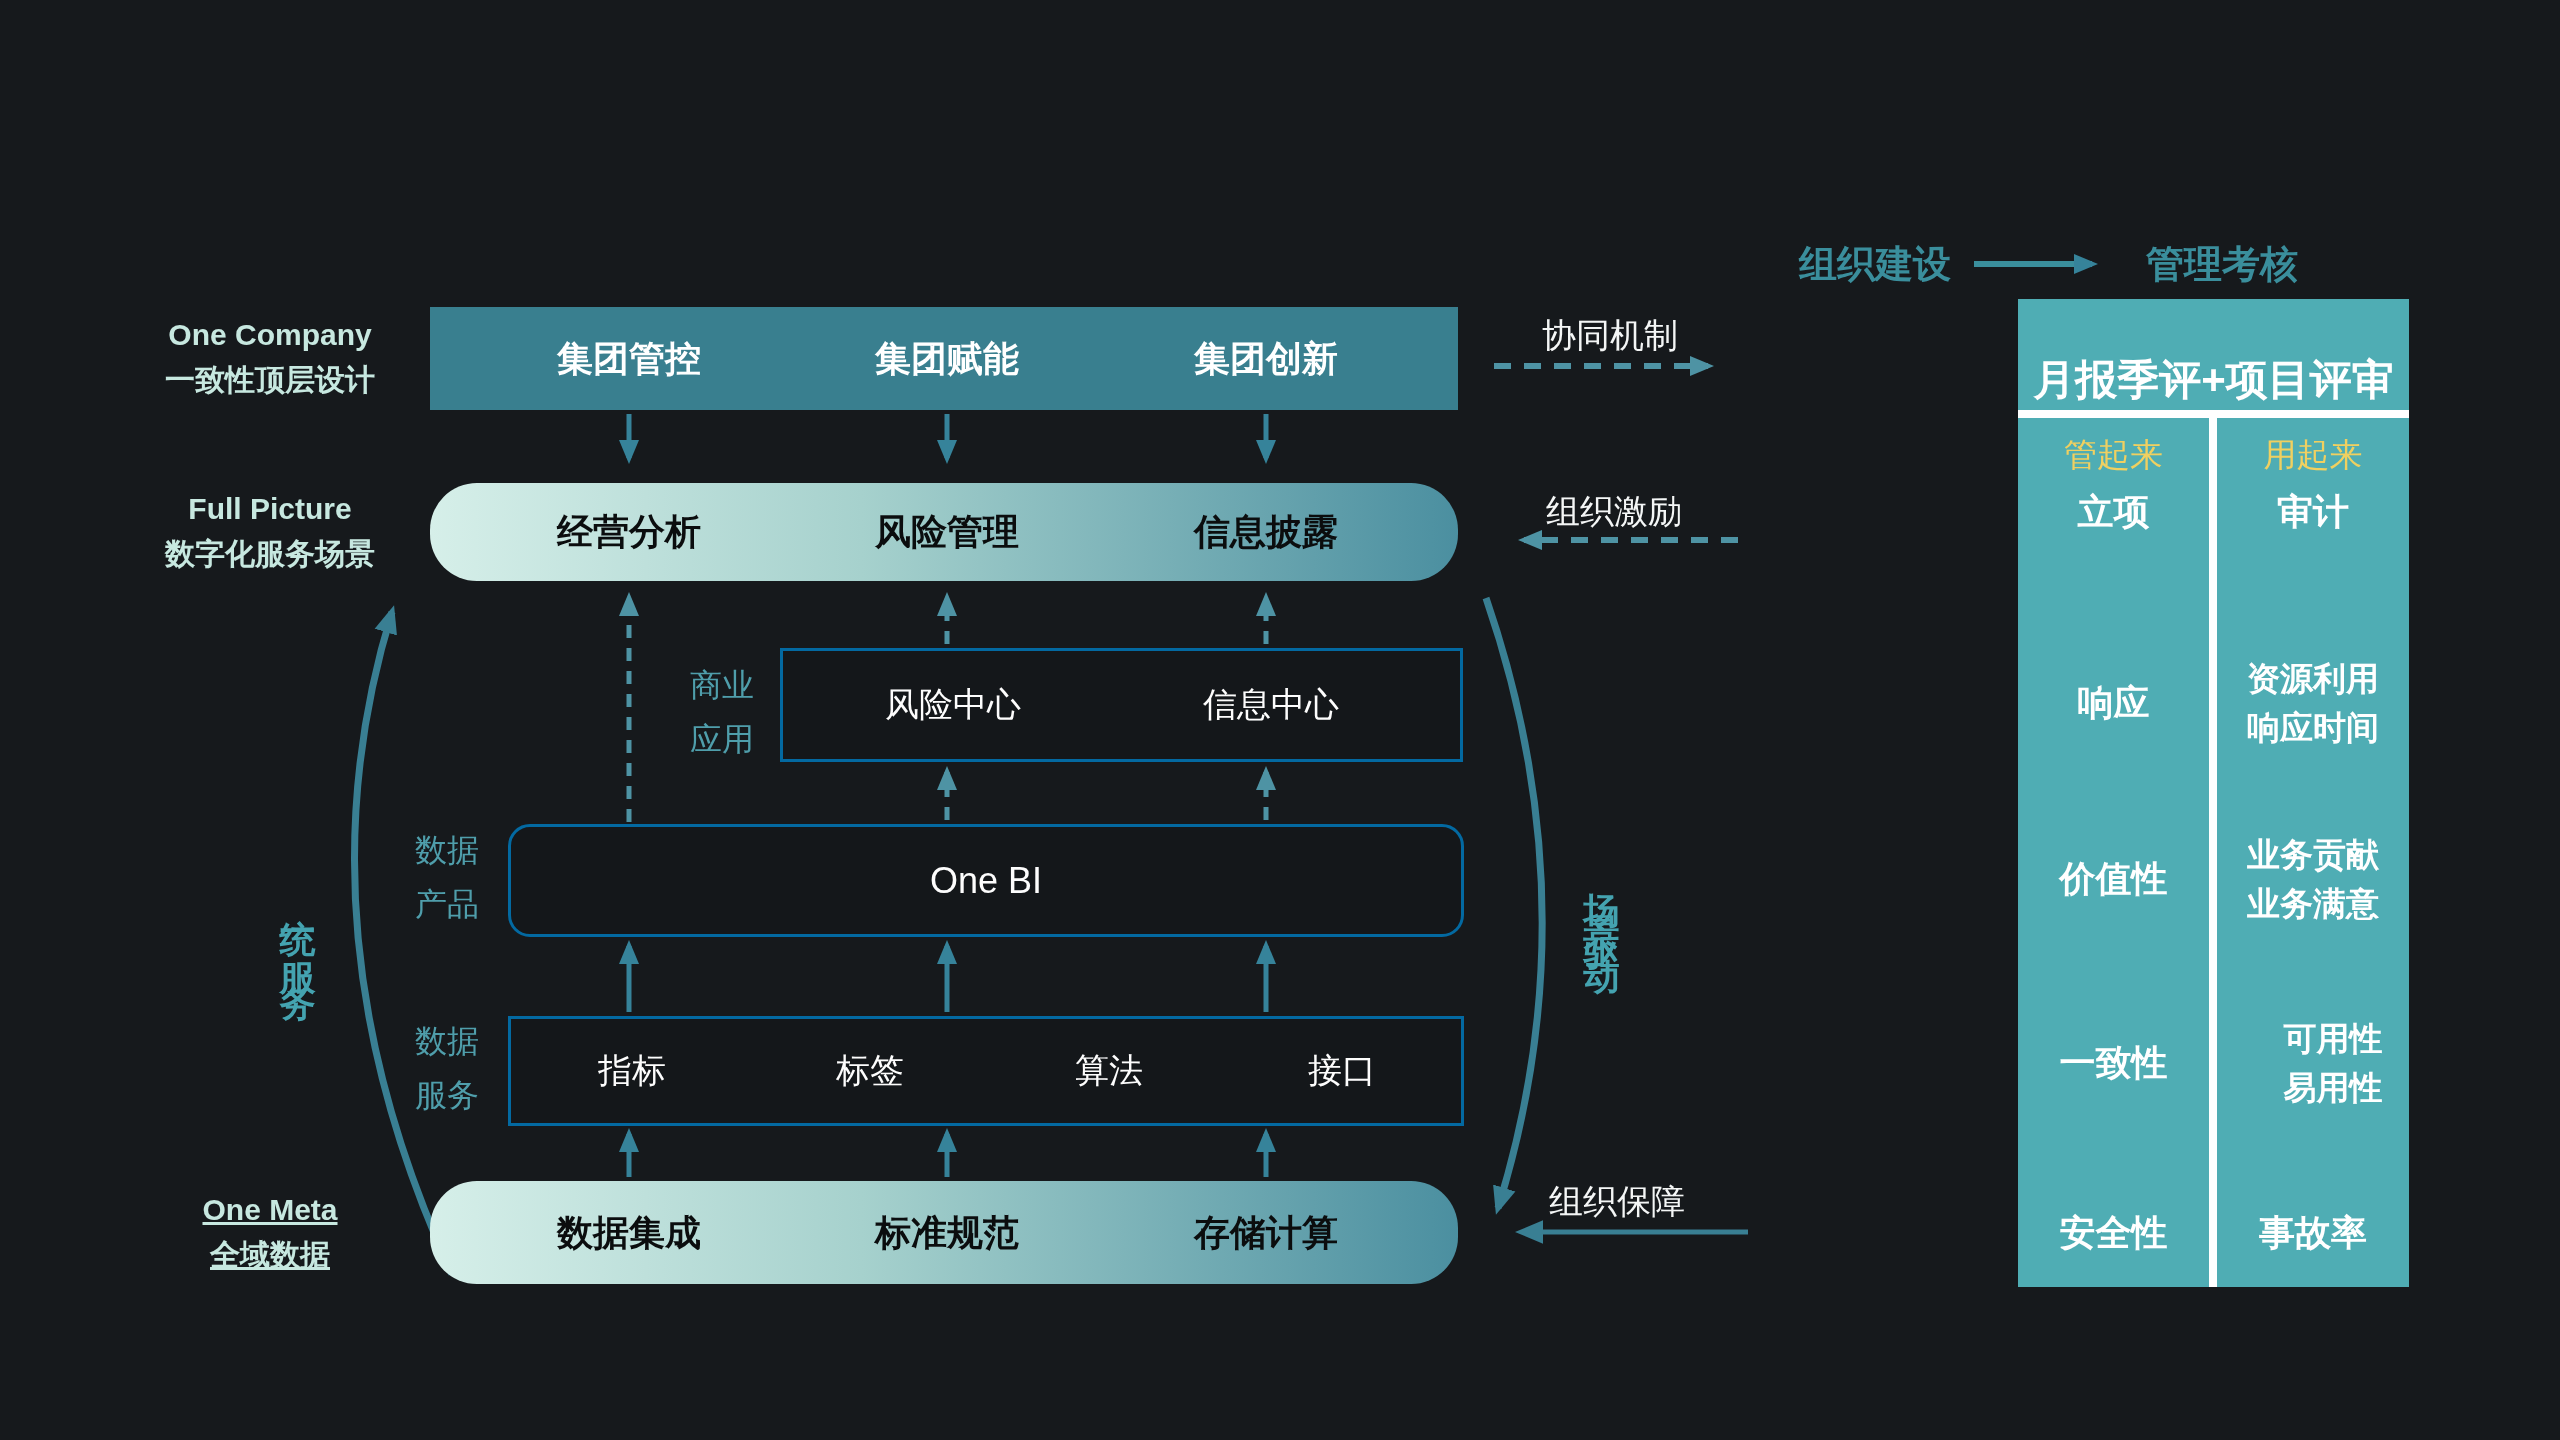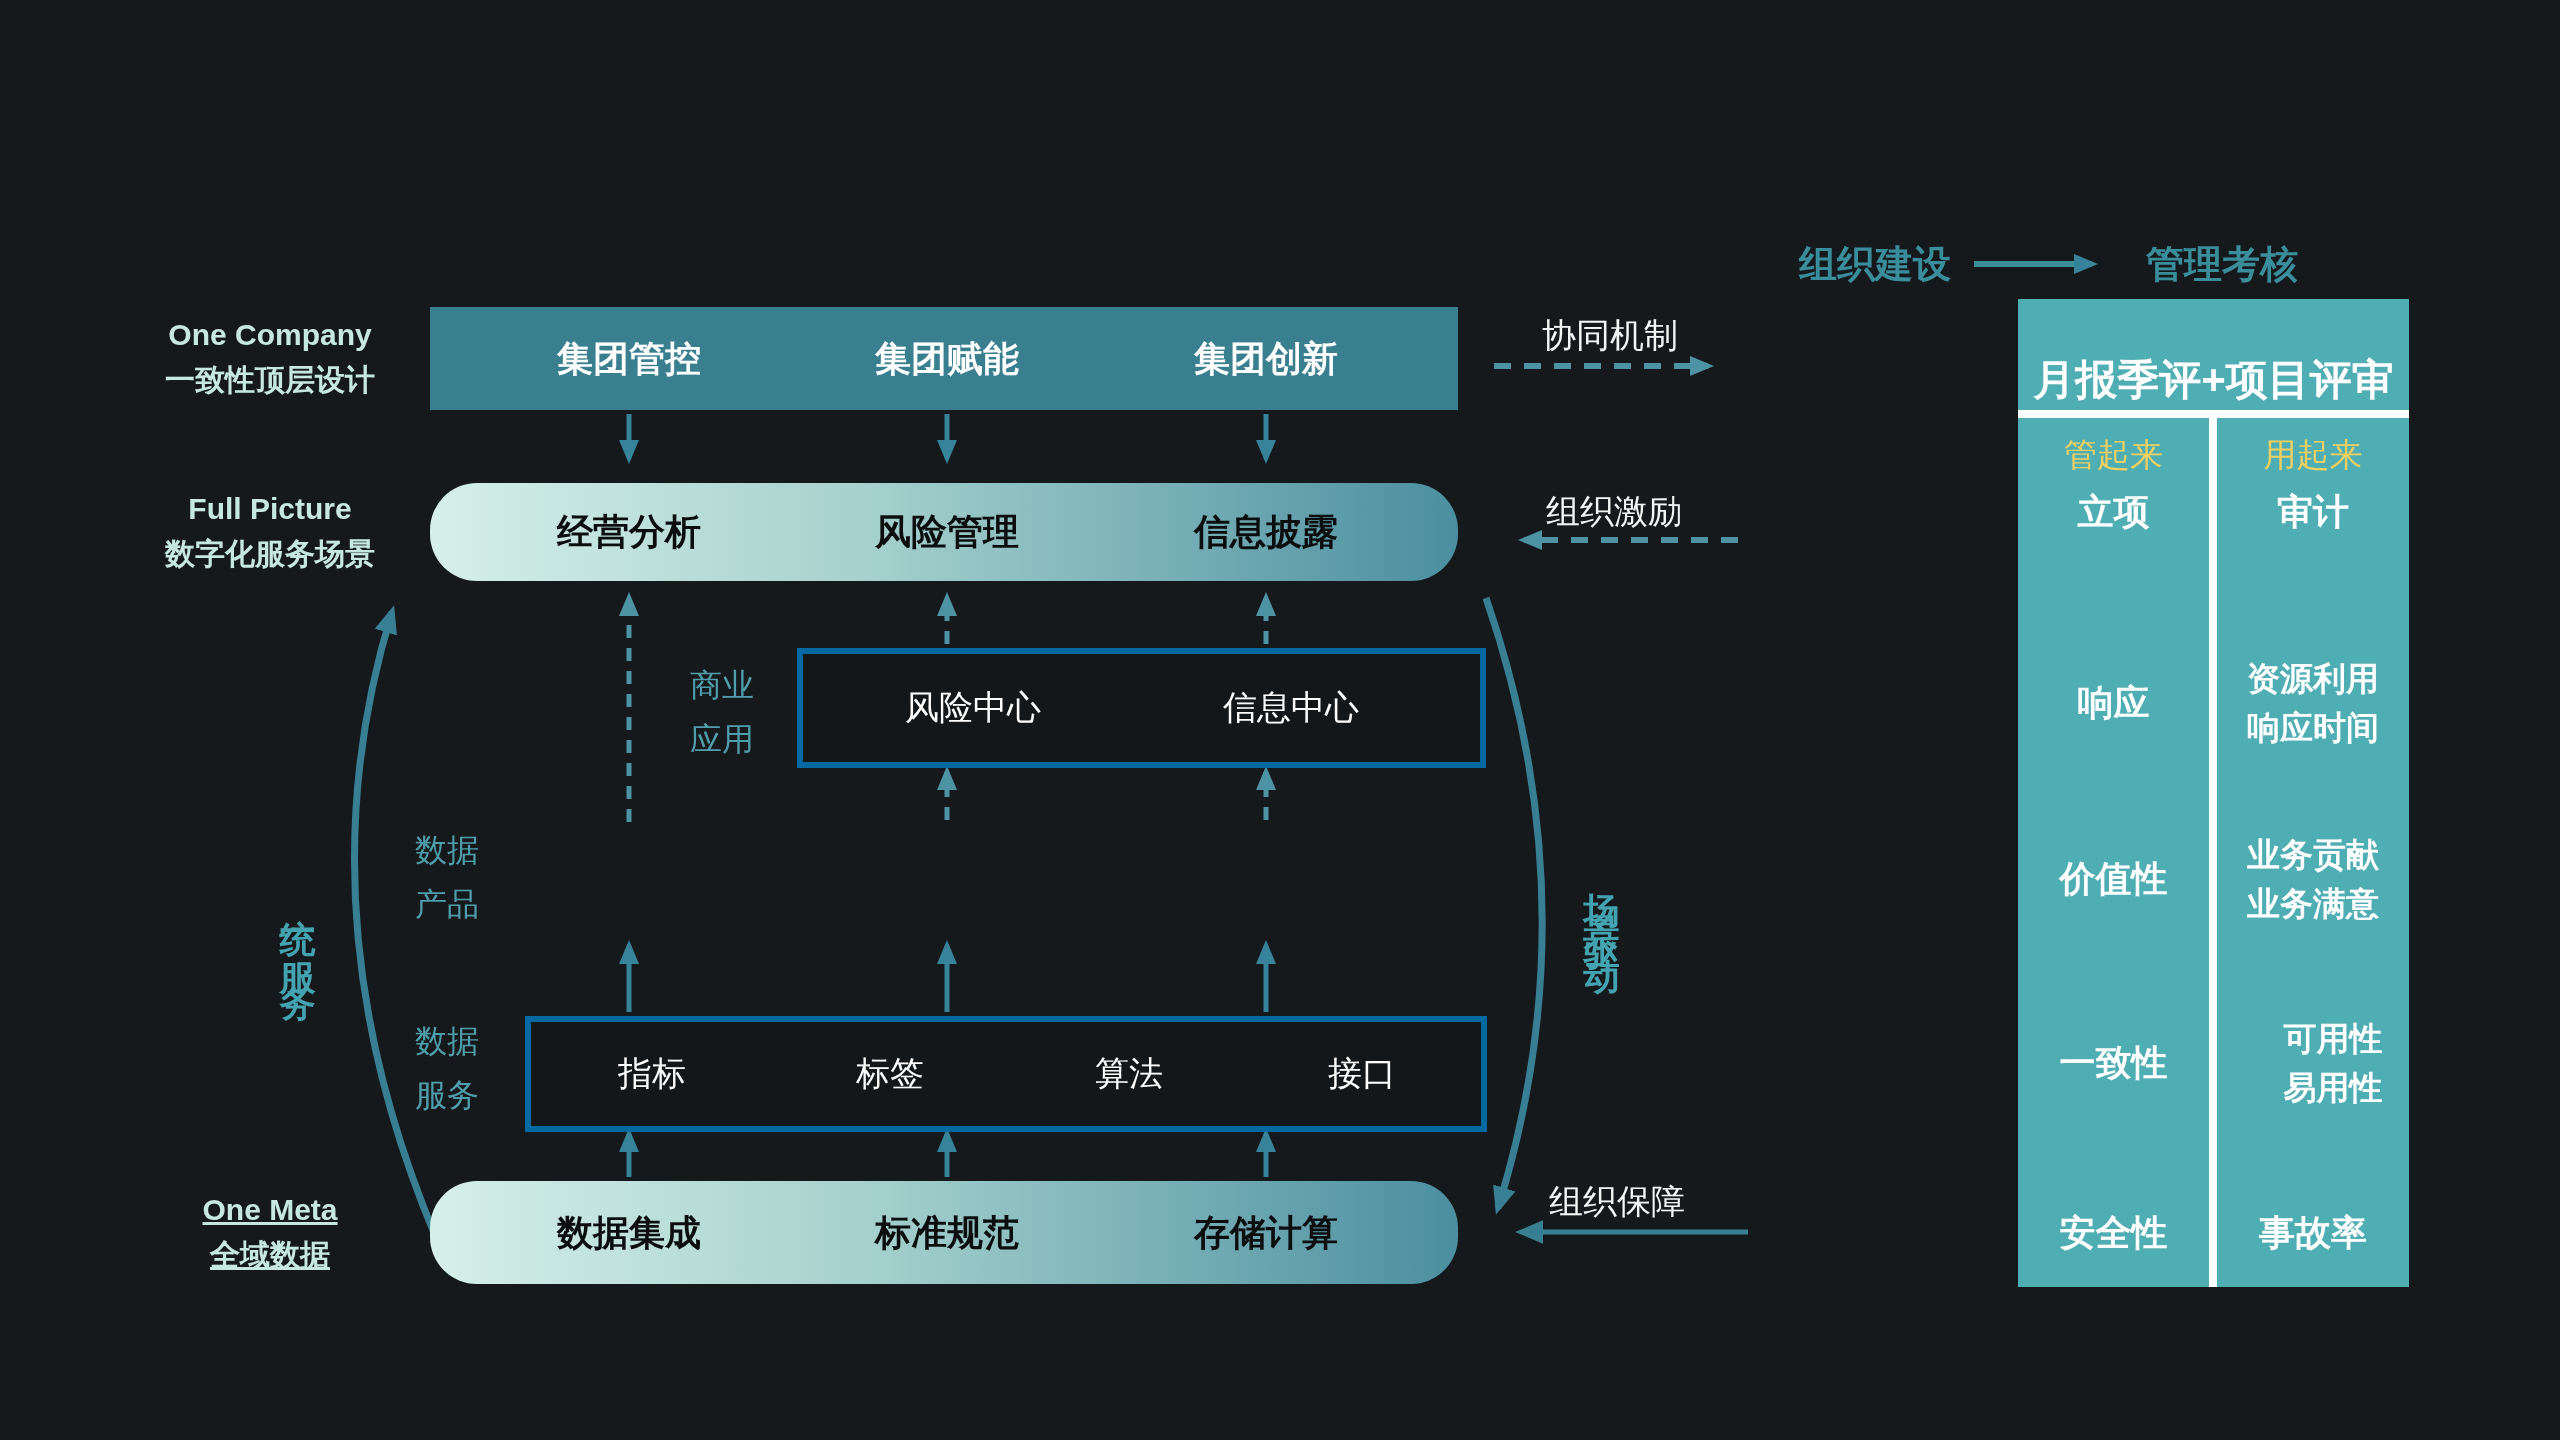--- a/index.html
+++ b/index.html
@@ -18,21 +18,21 @@
   .hier-label{width:340px;text-align:center;color:#c7e8e0;font-weight:bold;font-size:30px;line-height:45px;}
   .hier-label span{display:block;}
   
   .top-bar{left:430px;top:307px;width:1028px;height:103px;background:#397f8f;}
   .grad-bar{left:430px;width:1028px;height:100px;border-radius:47px;
     background:linear-gradient(90deg,#d6efe9 0%,#a6d1cd 42%,#4b8fa0 100%);}
   .bar-item{position:absolute;top:50%;transform:translate(-50%,-50%);font-weight:bold;font-size:36px;white-space:nowrap;}
   .bar-item.light{color:#ffffff;}
   .bar-item.dark{color:#0b0d0e;}
   
-  .outline-box{border:6px solid #0369a1;background:rgba(0,0,0,0.05);margin-left:17px;}
+  .outline-box{border:3px solid #0369a1;background:rgba(0,0,0,0.05);}
   .box-item{position:absolute;top:50%;transform:translate(-50%,-50%);font-size:34px;color:#fdfdfd;white-space:nowrap;}
   
   .side-label{width:120px;text-align:center;color:#4f9eab;font-size:32px;line-height:54px;}
   .side-label span{display:block;}
   
   .v-label{writing-mode:vertical-lr;text-orientation:upright;color:#44a3b0;
     font-weight:bold;font-size:36px;letter-spacing:22px;white-space:nowrap;}
   
   .conn-label{font-size:34px;color:#f4f6f6;white-space:nowrap;}
   
@@ -127,20 +127,23 @@
   </div>
   <div class="abs outline-box" style="left:780px;top:648px;width:677px;height:108px;">
     <span class="box-item" style="left:170px;">风险中心</span>
     <span class="box-item" style="left:488px;">信息中心</span>
   </div>
 
   <div class="abs ctr side-label" style="left:447px;top:877px;">
     <span>数据</span>
     <span>产品</span>
   </div>
+  <div class="abs outline-box" style="left:508px;top:824px;width:950px;height:107px;border-radius:22px;">
+    <span class="box-item" style="left:50%;font-size:36px;">One BI</span>
+  </div>
 
   <div class="abs ctr side-label" style="left:447px;top:1068px;">
     <span>数据</span>
     <span>服务</span>
   </div>
   <div class="abs outline-box" style="left:508px;top:1016px;width:950px;height:104px;">
     <span class="box-item" style="left:121px;">指标</span>
     <span class="box-item" style="left:359px;">标签</span>
     <span class="box-item" style="left:598px;">算法</span>
     <span class="box-item" style="left:831px;">接口</span>

